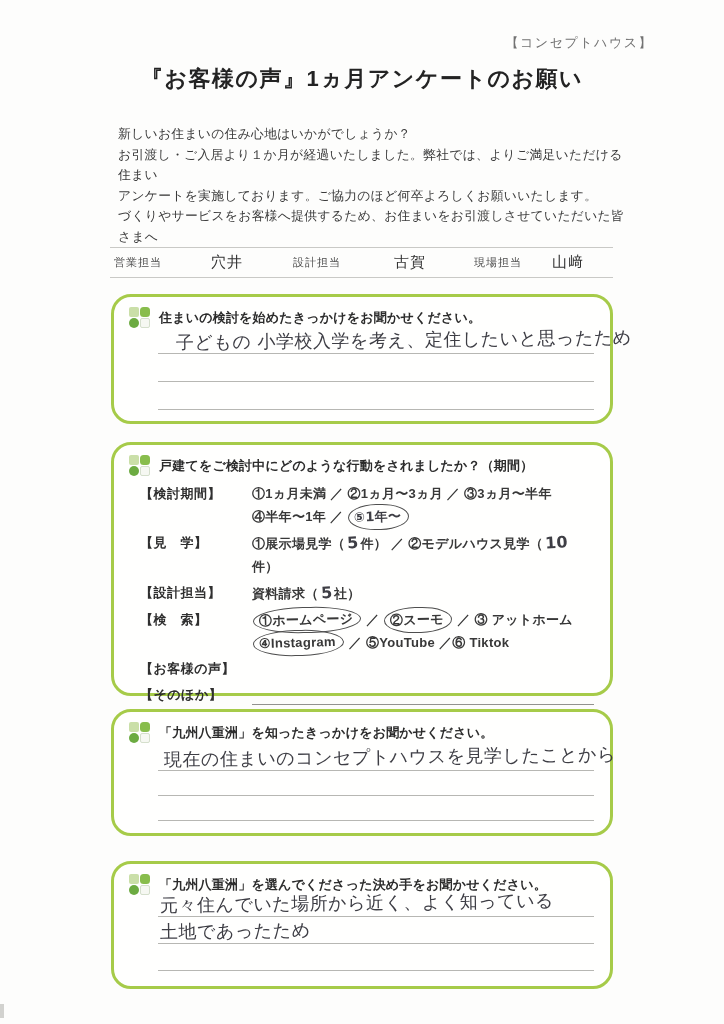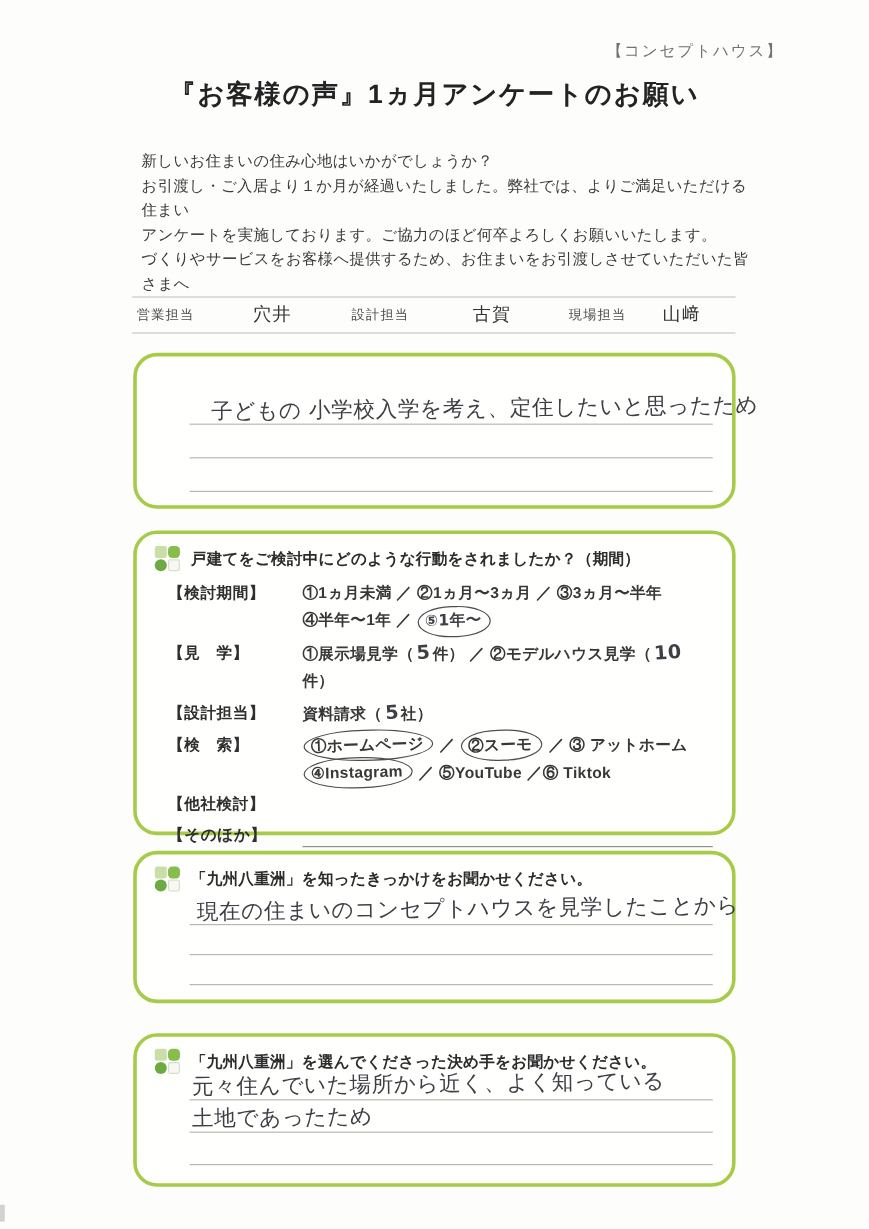--- a/index.html
+++ b/index.html
@@ -106,20 +106,29 @@
   <div class="staff">
     <span class="slabel w1">営業担当</span>
     <span class="sname w2">穴井</span>
     <span class="slabel w3">設計担当</span>
     <span class="sname w4">古賀</span>
     <span class="slabel w5">現場担当</span>
     <span class="sname w6">山﨑</span>
   </div>
 
   <div class="qbox" id="box1">
+    <div class="qhead">
+      <span class="logo">
+          <i class="tl"></i>
+          <i class="tr"></i>
+          <i class="bl"></i>
+          <i class="br"></i>
+        </span>
+      <span class="qtext">住まいの検討を始めたきっかけをお聞かせください。</span>
+    </div>
     <div class="hw hw-abs" style="left:62px; top:31px;">子どもの 小学校入学を考え、定住したいと思ったため</div>
     <div class="ansline" style="top:56px"></div>
     <div class="ansline" style="top:84px"></div>
     <div class="ansline" style="top:112px"></div>
   </div>
 
   <div class="qbox" id="box2">
     <div class="qhead">
       <span class="logo">
           <i class="tl"></i>
@@ -160,21 +169,21 @@
           <span class="circ">①ホームページ</span>
           <span>／</span>
           <span class="circ">②スーモ</span>
           <span>／ ③ アットホーム</span><br>
           <span class="circ">④Instagram</span>
           <span>／ ⑤YouTube ／⑥ Tiktok</span>
         </span>
       </div>
 
       <div class="frow">
-        <span class="flabel">【他社検討】</span>
+        <span class="flabel">【お客様の声】</span>
       </div>
 
       <div class="frow">
         <span class="flabel">【そのほか】</span>
         <span class="fill-line"></span>
       </div>
 
     </div>
   </div>
 

